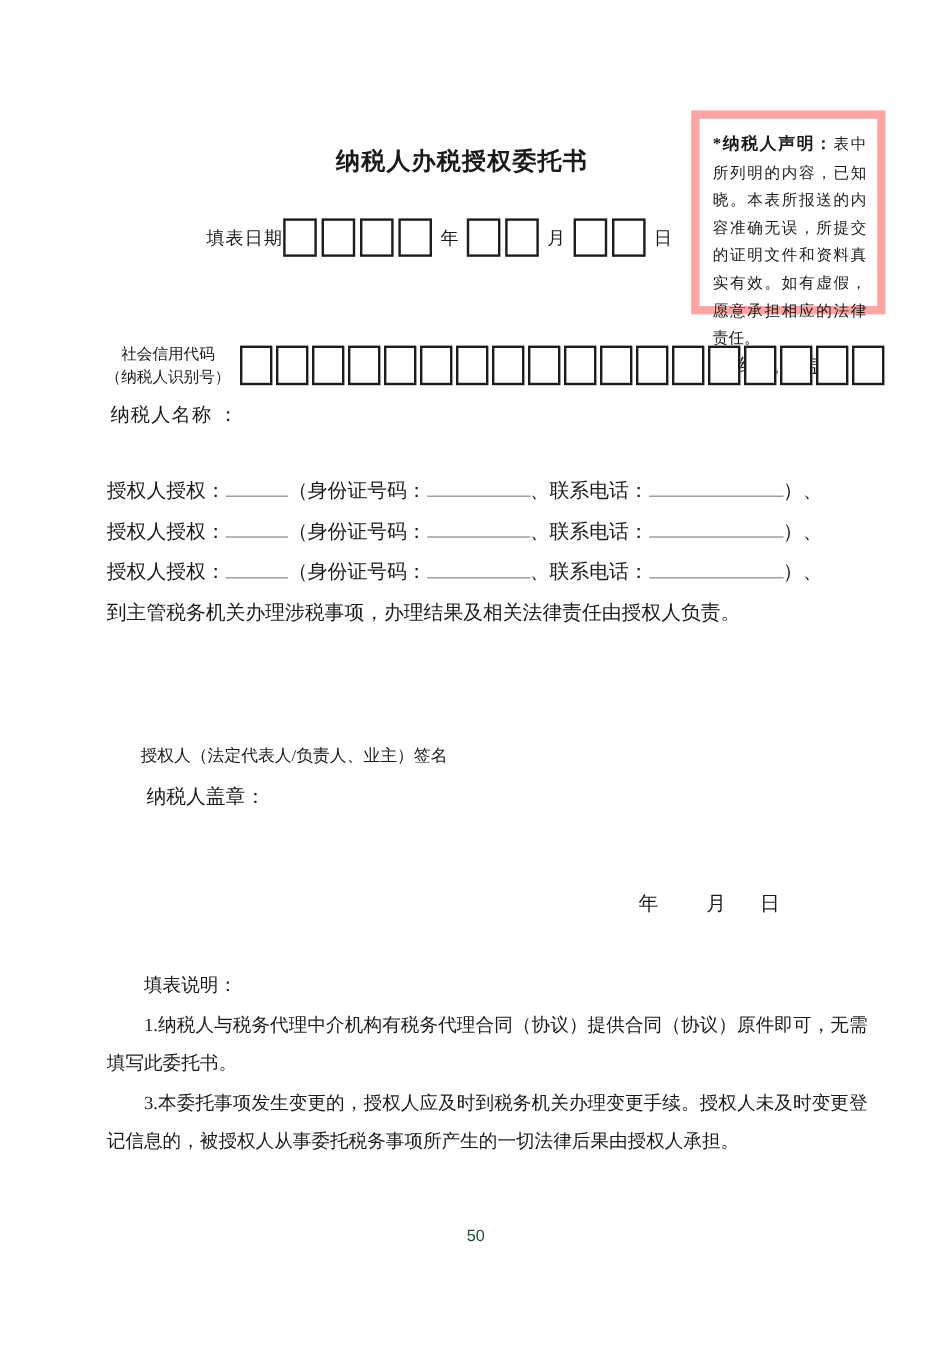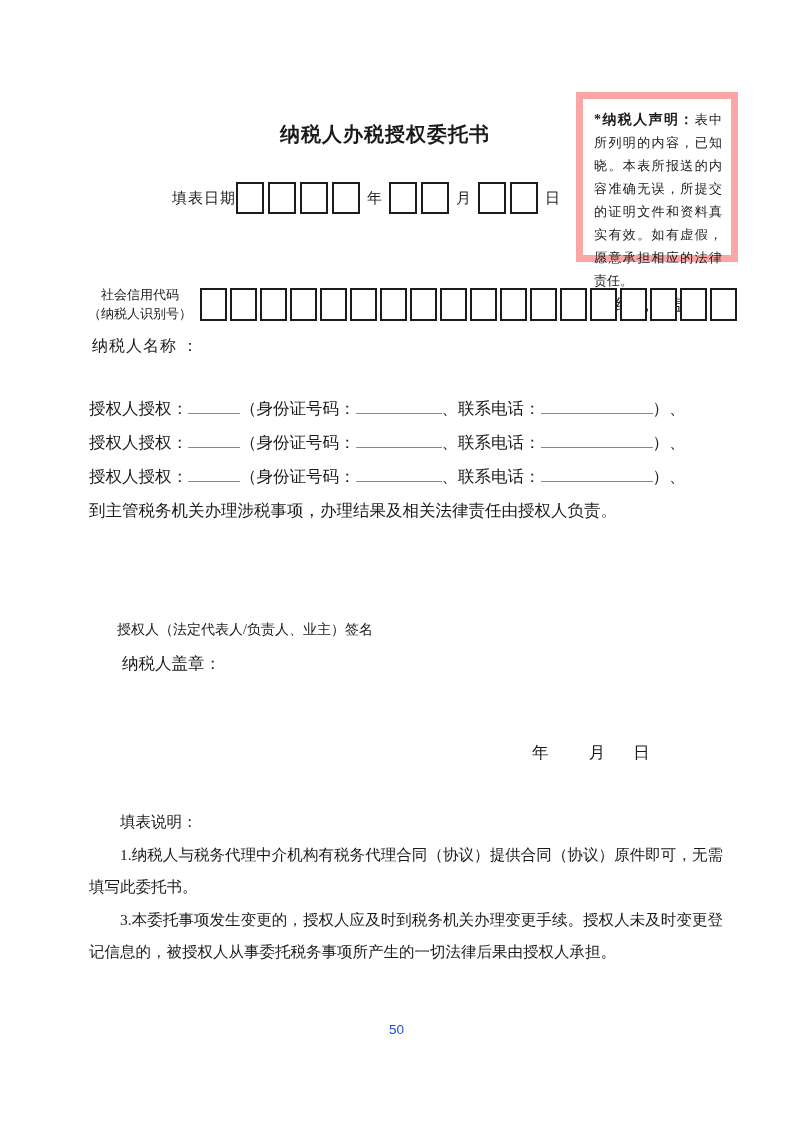--- a/index.html
+++ b/index.html
@@ -50,21 +50,21 @@
   .sigdate span { display:inline-block; }
   .sigdate .m { margin-left:36px; }
   .sigdate .d { margin-left:24px; }
 
   
   .instr { top:806px; left:89px; width:634px; font-size:15.5px; line-height:32.5px; text-align:justify; }
   .instr .instr-title { text-indent:2em; }
   .instr p { text-indent:2em; }
 
   .pagenum { top:1022px; left:0; width:100%; text-align:center; font-size:13.5px;
-             font-family:"Liberation Sans","DejaVu Sans",sans-serif; color:#1d4ed8; }
+             font-family:"Liberation Sans","DejaVu Sans",sans-serif; color:#14532d; }
 </style>
 </head>
 <body>
 
 <div class="page">
 
   <div class="abs title">纳税人办税授权委托书</div>
 
   <div class="abs fill-date">
     <span class="fd-label">填表日期</span>

